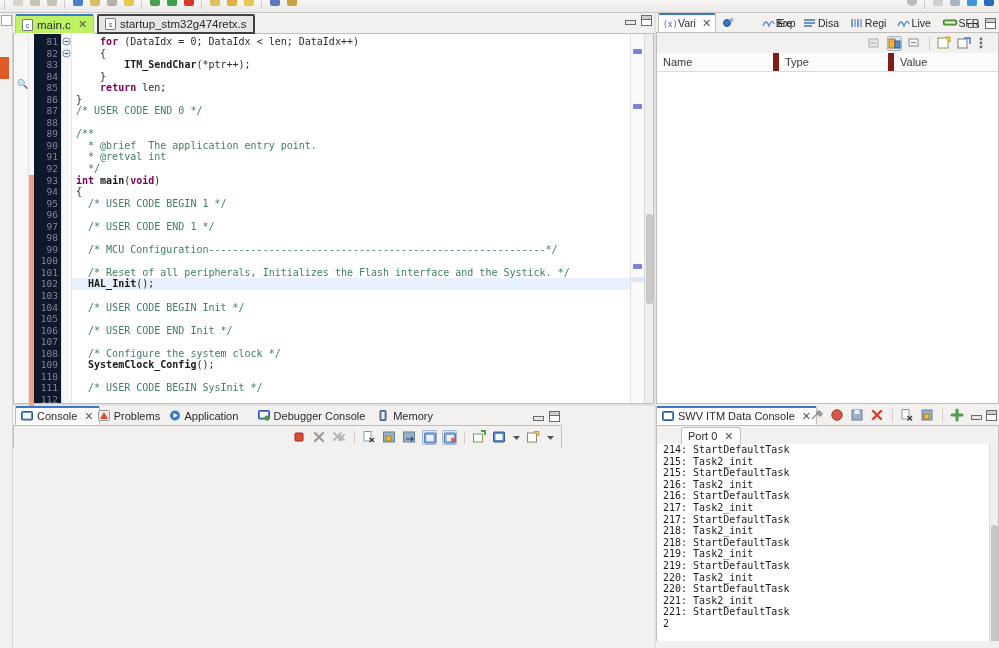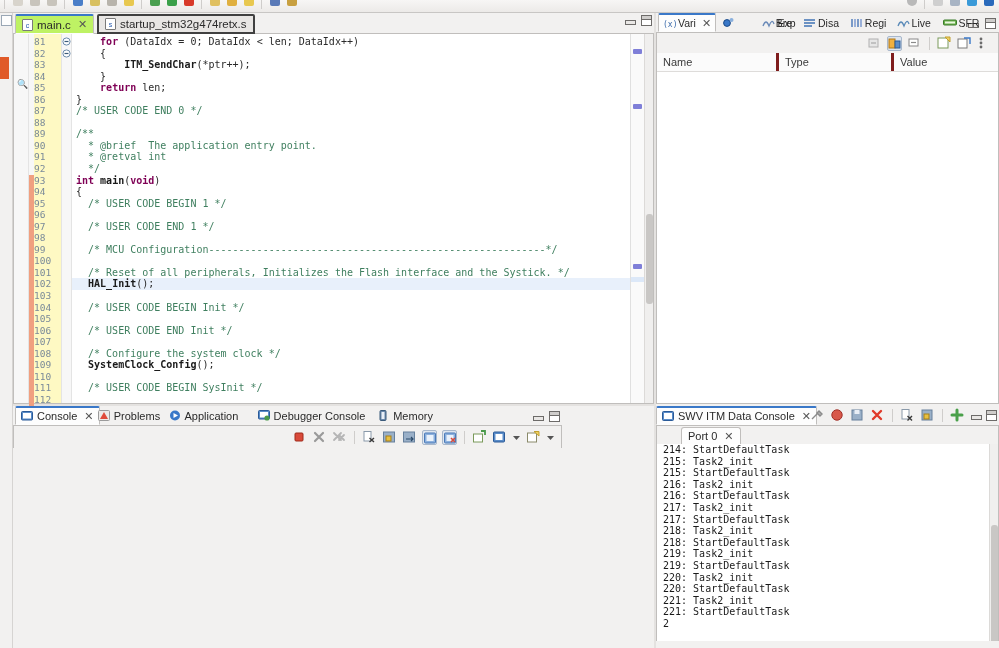--- a/index.html
+++ b/index.html
@@ -92,22 +92,22 @@
   .ed-annot .collapse-glyph {
     position: absolute; left: 3px; top: 45px; font-size: 9px; color: #777;
   }
   .ed-change {
     width: 5px; background: #f7f7f7; position: relative; flex: 0 0 auto;
   }
   .ed-change .bar {
     position: absolute; left: 0; width: 5px; background: #f0a080;
   }
   .ed-nums {
-    width: 28px; background: #fef9c3; border-right: 1px solid #e4e4e4;
-    padding-right: 3px; flex: 0 0 auto;
+    width: 28px; background: #0f172a; border-right: 1px solid #e4e4e4;
+    text-align: right; padding-right: 3px; flex: 0 0 auto;
     font-family: "DejaVu Sans Mono", monospace; font-size: 9.5px;
     color: #7a8a99; line-height: 11.55px; padding-top: 2px;
   }
   .ed-fold {
     width: 10px; background: #f7f7f7; border-right: 1px solid #e4e4e4;
     flex: 0 0 auto; position: relative;
     font-family: "DejaVu Sans Mono", monospace; font-size: 9.5px;
     line-height: 11.55px; padding-top: 2px; color: #5a7a9a; text-align: center;
   }
   .ed-code {
@@ -161,21 +161,21 @@
   }
   .tb-btn { width: 15px; height: 15px; position: relative; border-radius: 2px; }
   .tb-btn.pressed { background: #dfe6ef; border: 1px solid #a8b8cc; }
   .tb-sep { width: 1px; height: 13px; background: #cfcdcb; margin: 0 2px; }
 
   .vars-table {
     position: absolute; left: 0; top: 40px; width: 343px; height: 351px;
     background: #ffffff; border: 1px solid #c0bebc; border-top: none;
   }
   .vh { display: flex; height: 19px; background: #fbfbfb; border-bottom: 1px solid #dedcda; }
-  .vh div { font-size: 11px; color: #3a3a3a; padding: 3px 0 0 6px; border-right: 3px solid #7f1d1d; }
+  .vh div { font-size: 11px; color: #3a3a3a; padding: 3px 0 0 6px; border-right: 6px solid #7f1d1d; }
   .vh .c1 { width: 122px; } .vh .c2 { width: 115px; } .vh .c3 { flex: 1 1 auto; border-right: none; }
 
   
   .console-panel {
     position: absolute; left: 13px; top: 406px; width: 549px; height: 242px;
     background: #f2f1f0;
   }
   .console-tabs { position: relative; height: 20px; display: flex; align-items: flex-end; border-bottom: 1px solid #c0bebc; }
   .ctab { height: 19px; display: flex; align-items: center; gap: 4px; padding: 0 5px; font-size: 11px; white-space: nowrap; border: 1px solid transparent; }
   .ctab.active { background: #fdfdfd; border: 1px solid #c0bebc; border-bottom: 1px solid #fdfdfd; border-top: 2px solid #3a78c8; border-radius: 2px 2px 0 0; }

